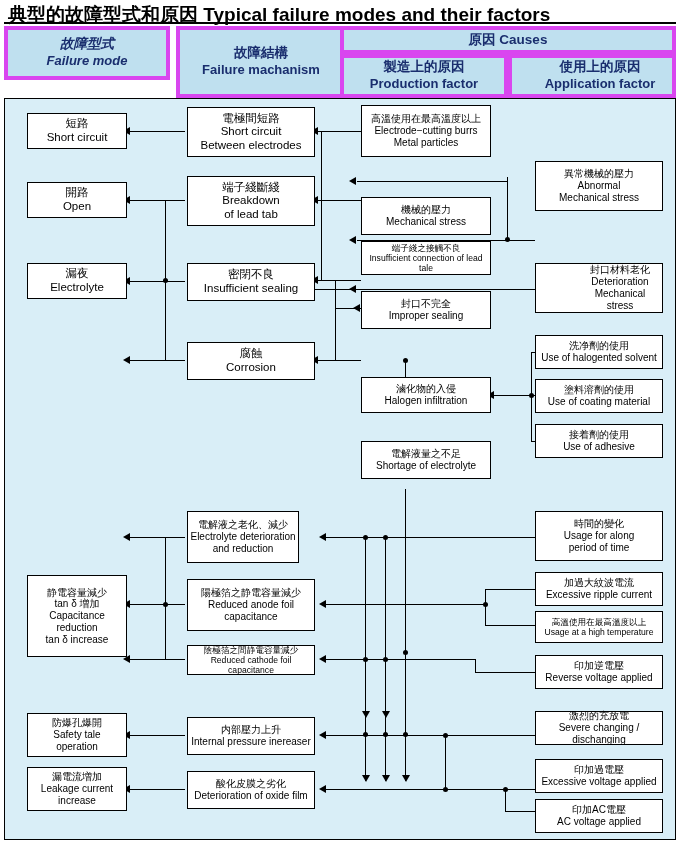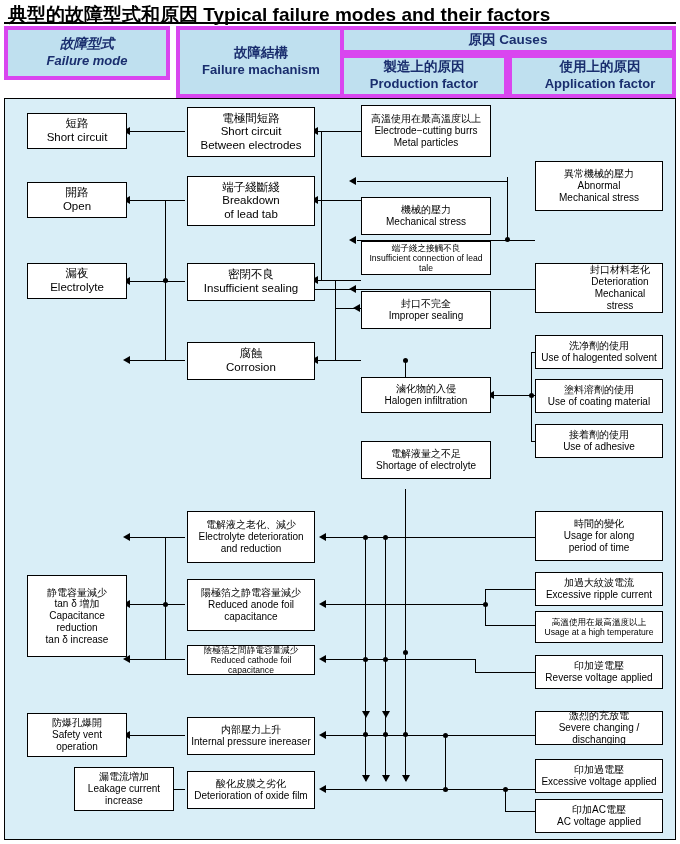--- a/index.html
+++ b/index.html
@@ -281,24 +281,24 @@
     </div>
     <div class="box sm" style="left:22px; top:476px; width:100px; height:82px;">
       <span class="l1">静電容量減少</span>
       <span class="l1">tan δ 増加</span>
       <span class="l2">Capacitance</span>
       <span class="l2">reduction</span>
       <span class="l2">tan δ increase</span>
     </div>
     <div class="box sm" style="left:22px; top:614px; width:100px; height:44px;">
       <span class="l1">防爆孔爆開</span>
-      <span class="l2">Safety vent</span>
+      <span class="l2">Safety tale</span>
       <span class="l2">operation</span>
     </div>
-    <div class="box sm" style="left:22px; top:668px; width:100px; height:44px;margin-left:47px;">
+    <div class="box sm" style="left:22px; top:668px; width:100px; height:44px;">
       <span class="l1">漏電流増加</span>
       <span class="l2">Leakage current</span>
       <span class="l2">increase</span>
     </div>
 
     <div class="box" style="left:182px; top:8px; width:128px; height:50px;">
       <span class="l1">電極間短路</span>
       <span class="l2">Short circuit</span>
       <span class="l3">Between electrodes</span>
     </div>
@@ -308,21 +308,21 @@
       <span class="l3">of lead tab</span>
     </div>
     <div class="box" style="left:182px; top:164px; width:128px; height:38px;">
       <span class="l1">密閉不良</span>
       <span class="l2">Insufficient sealing</span>
     </div>
     <div class="box" style="left:182px; top:243px; width:128px; height:38px;">
       <span class="l1">腐蝕</span>
       <span class="l2">Corrosion</span>
     </div>
-    <div class="box sm" style="left:182px; top:412px; width:128px; height:52px;">
+    <div class="box sm" style="left:182px; top:412px; width:112px; height:52px;">
       <span class="l1">電解液之老化、減少</span>
       <span class="l2">Electrolyte deterioration</span>
       <span class="l3">and reduction</span>
     </div>
     <div class="box sm" style="left:182px; top:480px; width:128px; height:52px;">
       <span class="l1">陽極箔之静電容量減少</span>
       <span class="l2">Reduced anode foil</span>
       <span class="l3">capacitance</span>
     </div>
     <div class="box xs" style="left:182px; top:546px; width:128px; height:30px;">

